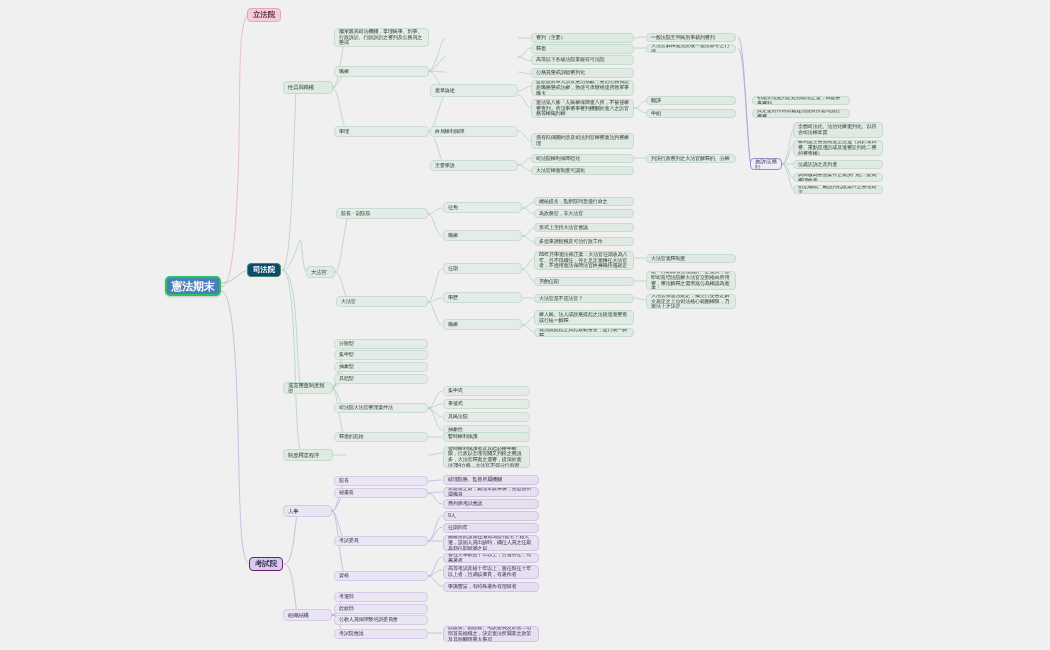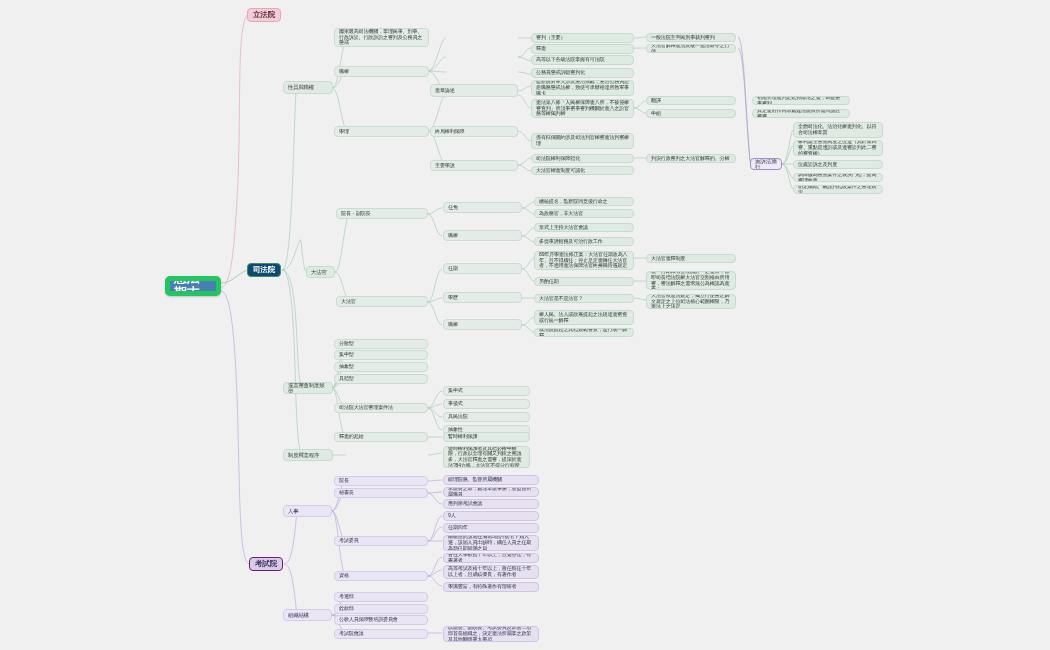--- a/index.html
+++ b/index.html
@@ -15,22 +15,22 @@
     border-radius:4px;
     display:flex;align-items:center;
     padding:2px 4px;
     line-height:1.12;
     letter-spacing:-0.2px;
     word-break:break-all;
     overflow:hidden;
   }
   
   .n-root{
-    background:#4a7fb5;border:5px solid #22c55e;color:#ffffff;
-    font-weight:bold;font-size:13px;justify-content:center;
+    background:#4a7fb5;border:2px solid #22c55e;color:#ffffff;
+    font-weight:bold;font-size:11px;justify-content:center;
     border-radius:5px;
     box-shadow:0 1px 2px rgba(0,0,0,.18);
   }
   
   .n-l1{font-size:7.5px;font-weight:bold;justify-content:center;border-radius:4px;}
   .n-l1.green{background:#0c4a6e;border:1px solid #3f8b6b;color:#ffffff;}
   .n-l1.pink{background:#f5cdd7;border:1px solid #e2a8b8;color:#5a3340;}
   .n-l1.purple{background:#d7cdeb;border:1px solid #701a75;color:#44355f;}
   
   .n-g{background:#dfeae3;border:1px solid #c6dbcf;color:#2f3a33;font-size:5.1px;}

